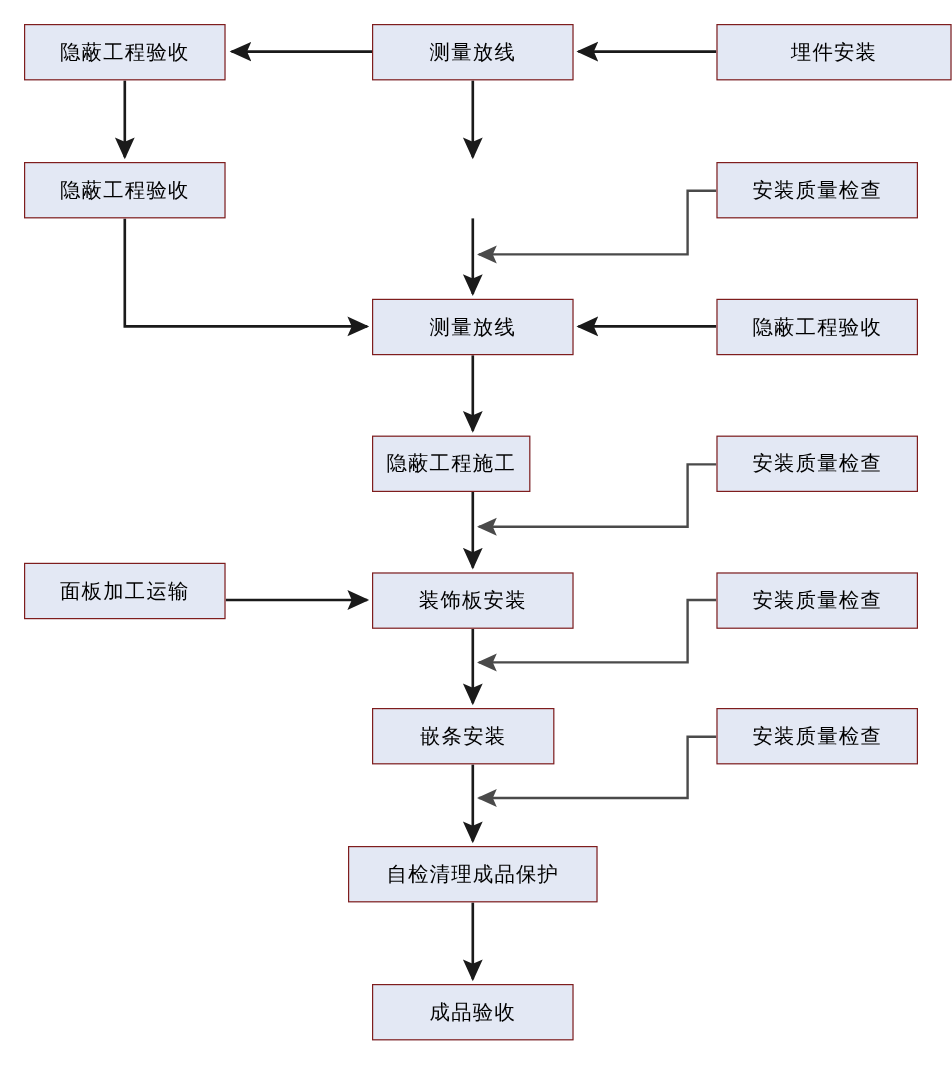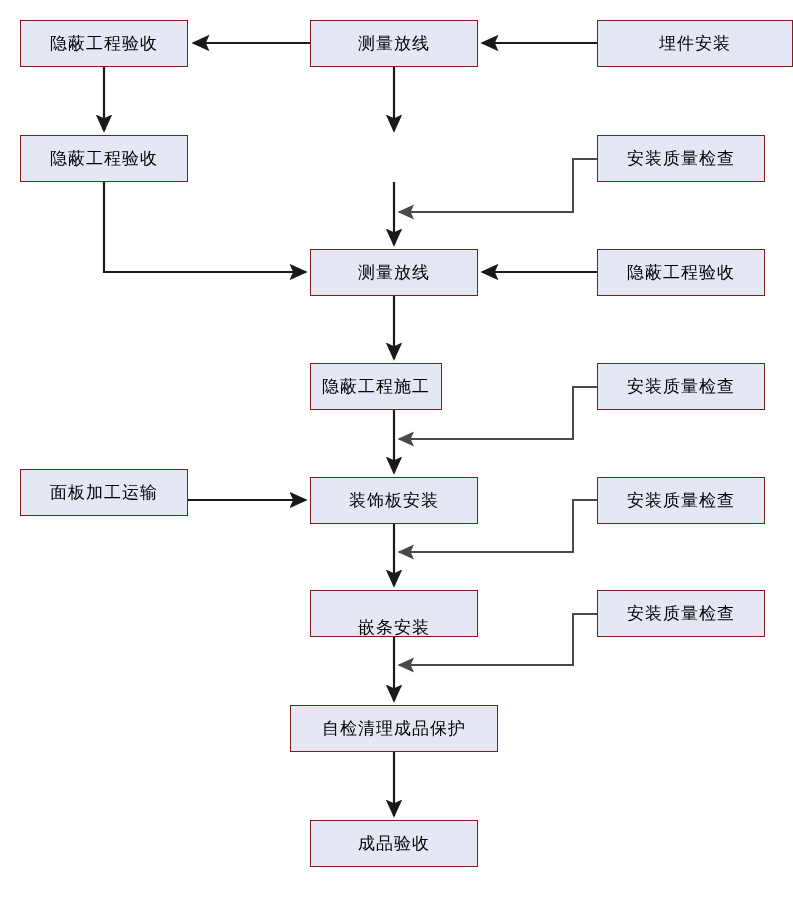--- a/index.html
+++ b/index.html
@@ -125,21 +125,21 @@
   </div>
 
   <div class="node-box" style="left:310px; top:477px; width:168px; height:47px;">
     <span class="node-label">装饰板安装</span>
   </div>
 
   <div class="node-box" style="left:597px; top:477px; width:168px; height:47px;">
     <span class="node-label">安装质量检查</span>
   </div>
 
-  <div class="node-box" style="left:310px; top:590px; width:168px; height:47px;align-items:flex-end;">
+  <div class="node-box" style="left:310px; top:590px; width:152px; height:47px;">
     <span class="node-label">嵌条安装</span>
   </div>
 
   <div class="node-box" style="left:597px; top:590px; width:168px; height:47px;">
     <span class="node-label">安装质量检查</span>
   </div>
 
   <div class="node-box" style="left:290px; top:705px; width:208px; height:47px;">
     <span class="node-label">自检清理成品保护</span>
   </div>

